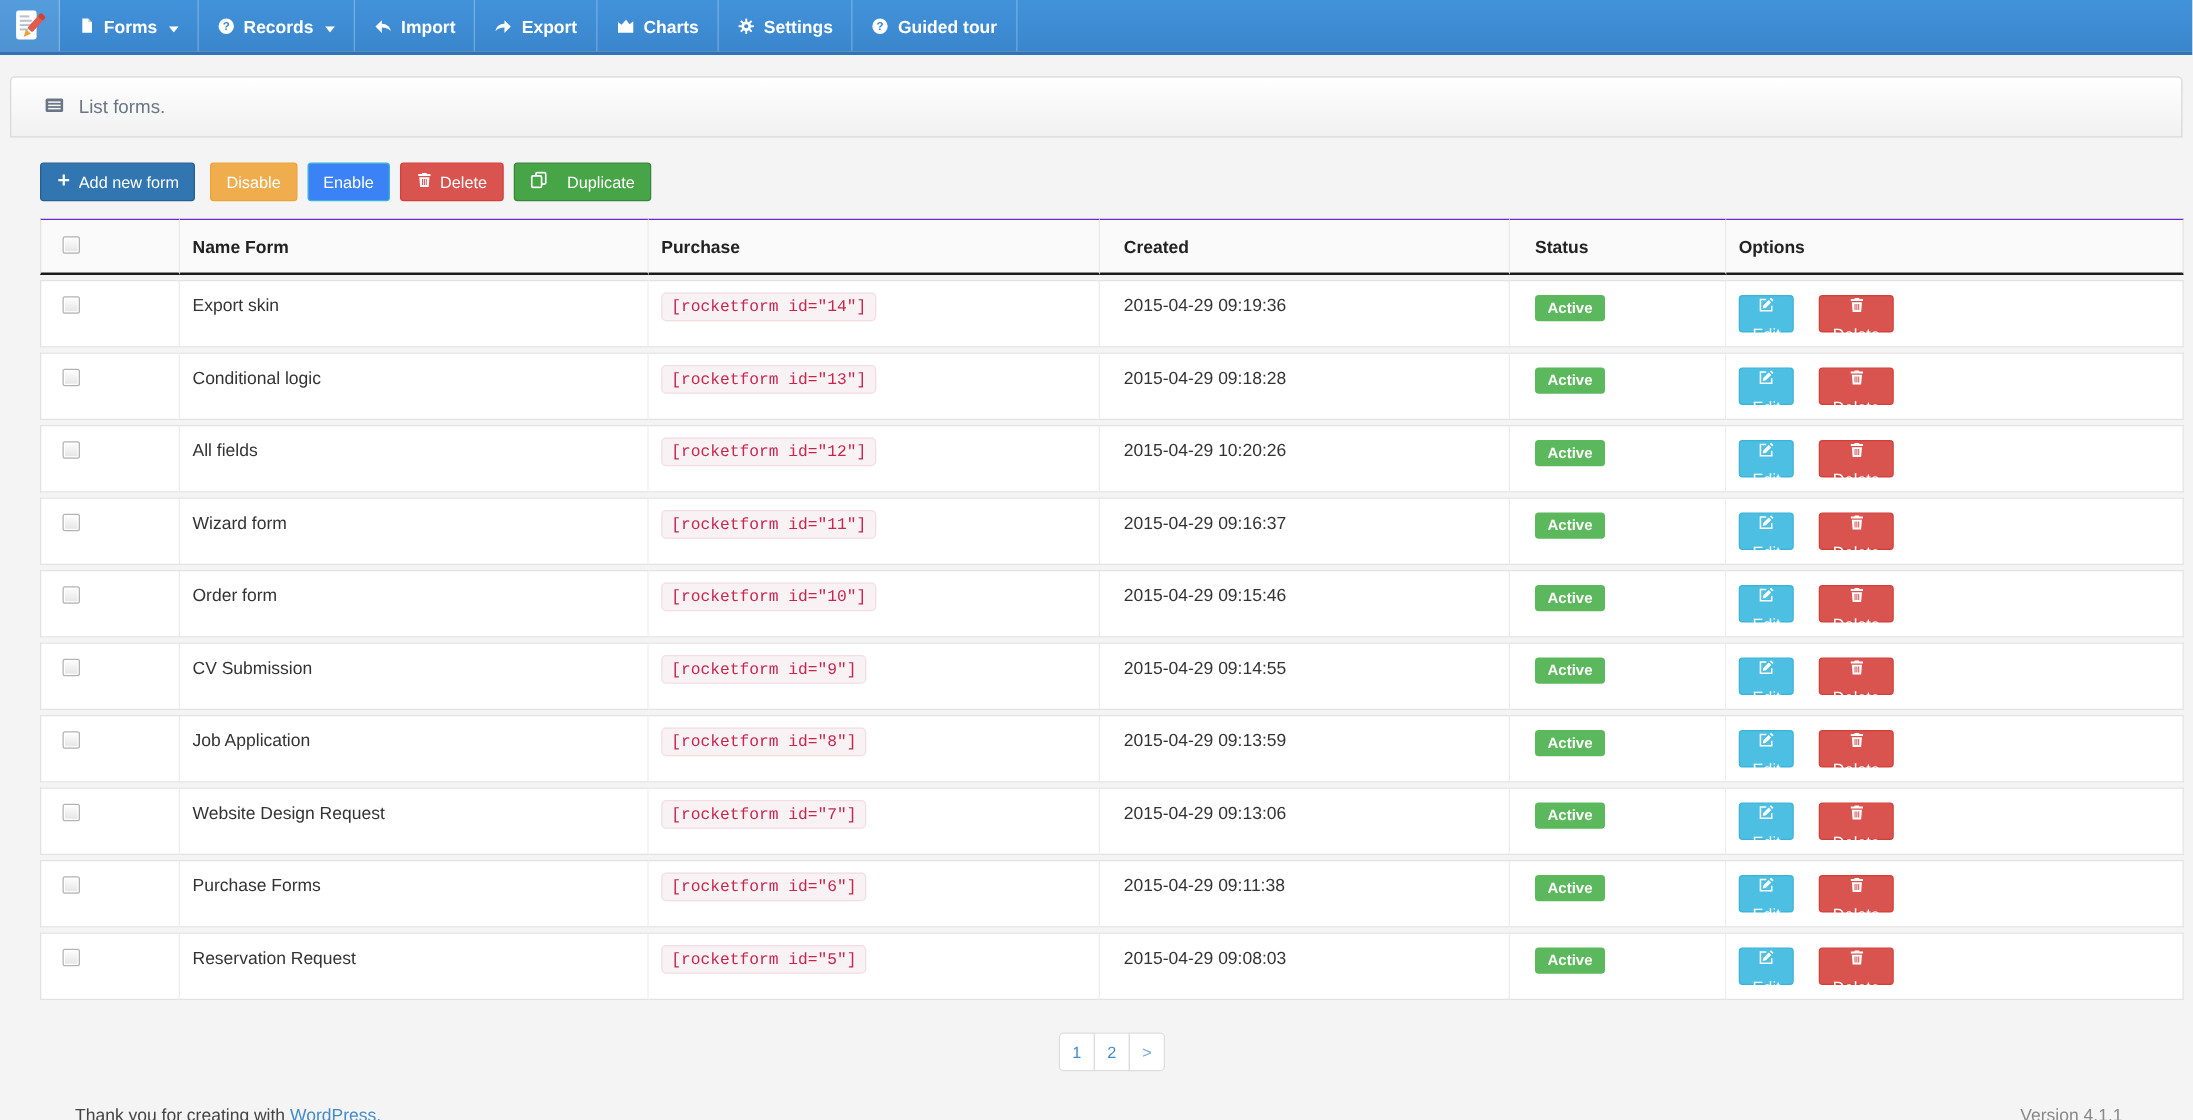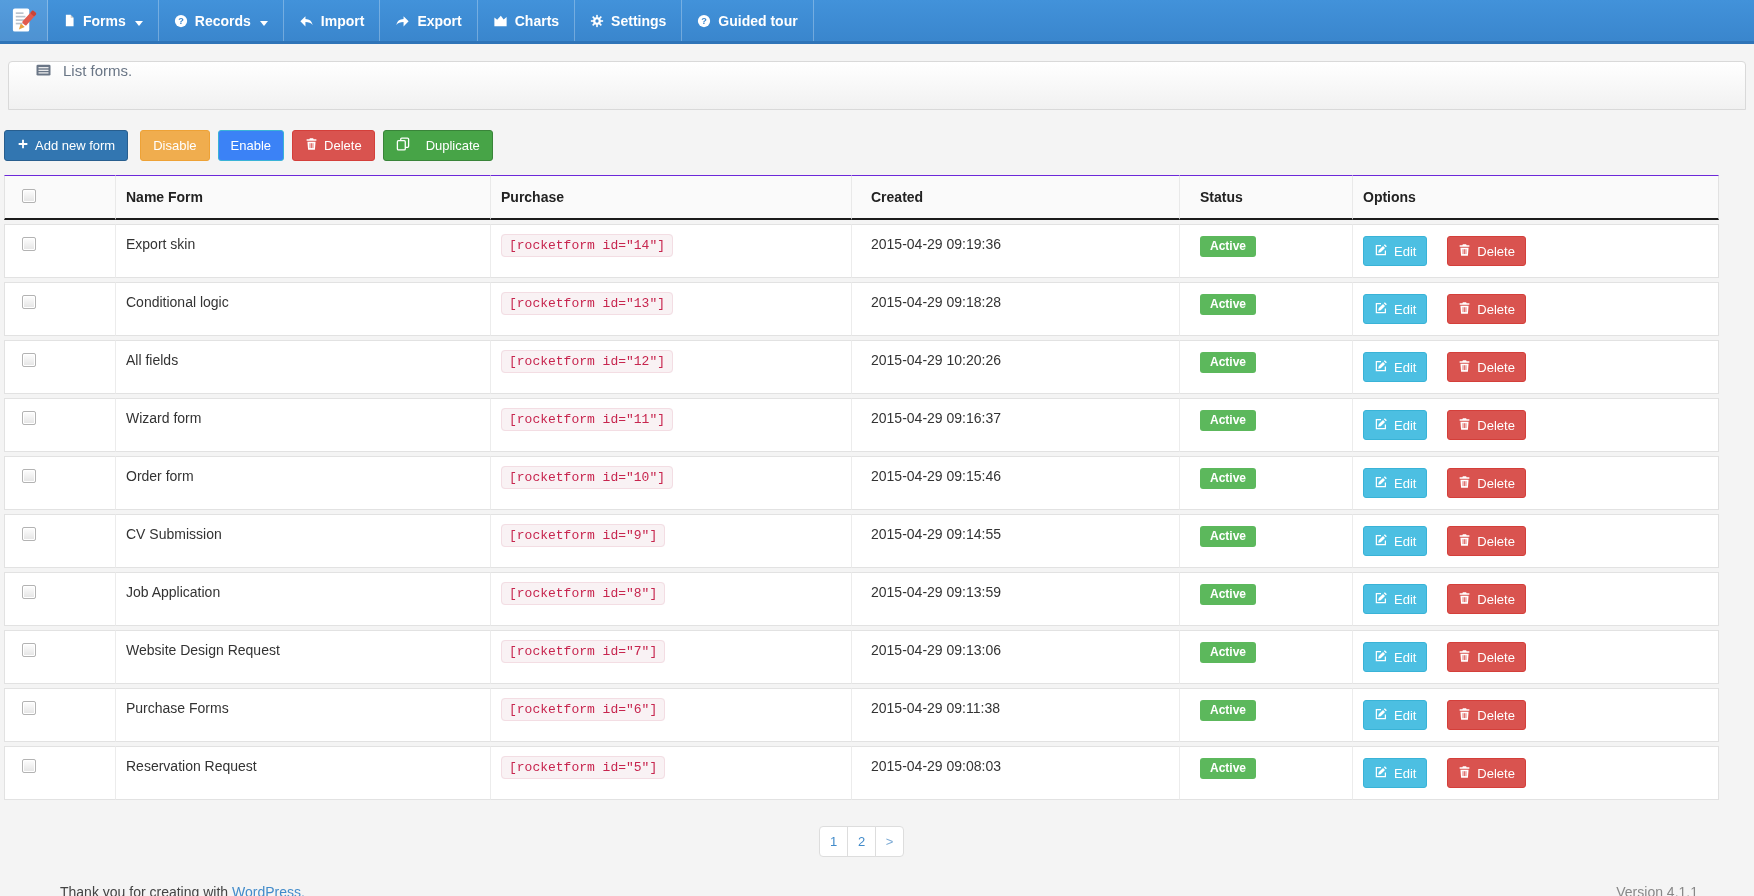--- a/index.html
+++ b/index.html
@@ -26,26 +26,26 @@
   }
   .logo-link { padding:0 10px; }
   .nav-ic { display:inline-flex; }
   .caret { display:inline-block; margin-left:2px; }
 
   
   .panel-heading {
     margin:17px 8px 0; height:49px;
     background:linear-gradient(#ffffff,#f1f1f1);
     border:1px solid #d9d9d9; border-radius:4px 4px 0 0;
-    display:flex; align-items:flex-start; gap:11px; padding:0 26px;
+    display:flex; align-items:center; gap:11px; padding:0 26px;
     color:#6a7686; font-size:15px;
   }
 
   
-  .inner { padding:20px 4px 0; }
+  .inner { padding:20px 32px 0; }
   .toolbar { display:flex; align-items:center; }
   .btn {
     display:inline-flex; align-items:center; gap:6px;
     border-radius:3px; color:#fff; font-size:13px;
     padding:0 12px; height:31px; cursor:pointer; border:1px solid transparent;
     font-family:"Liberation Sans", sans-serif;
   }
   .btn-primary { background:#3276b1; border-color:#285e8e; margin-right:12px; }
   .btn-warning { background:#f0ad4e; border-color:#eea236; margin-right:8px; }
   .btn-info    { background:#3b82f6; border-color:#39b3d7; margin-right:8px; }
@@ -84,21 +84,21 @@
   }
   code.shortcode {
     font-family:"Liberation Mono", monospace; font-size:13px;
     color:#c7254e; background:#f9f2f4; border:1px solid #f3dde3;
     padding:3px 7px; border-radius:4px; white-space:nowrap;
   }
   .badge-active {
     display:inline-block; background:#5cb85c; color:#fff; font-size:12px; font-weight:bold;
     padding:4px 10px 5px; border-radius:3px; line-height:1;
   }
-  .btn-row { height:30px; padding:0 10px; }
+  .btn-row { height:30px; padding:0 10px;flex-direction:column; }
   .btn-edit { background:#4cbfe2; border-color:#39b3d7; margin-right:16px; }
   .btn-del  { background:#d9534f; border-color:#d43f3a; }
 
   
   .pager-wrap { width:1715px; display:flex; justify-content:center; margin-top:22px; }
   .pager { display:flex; list-style:none; margin:0; padding:0; }
   .pager a {
     display:flex; align-items:center; justify-content:center;
     min-width:29px; height:31px; padding:0 6px;
     background:#fff; border:1px solid #ddd; margin-left:-1px;

